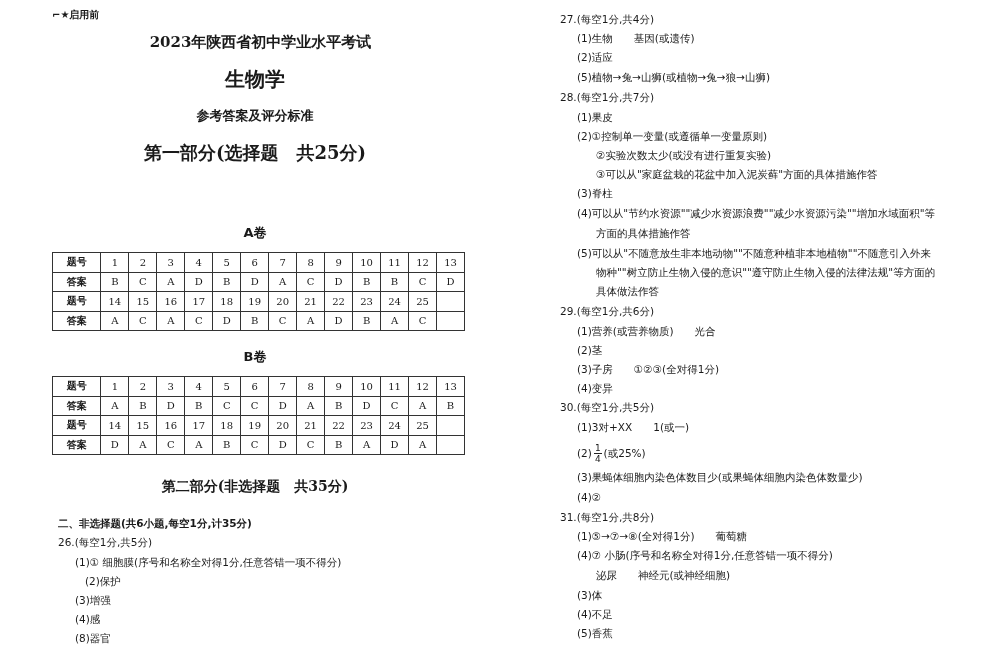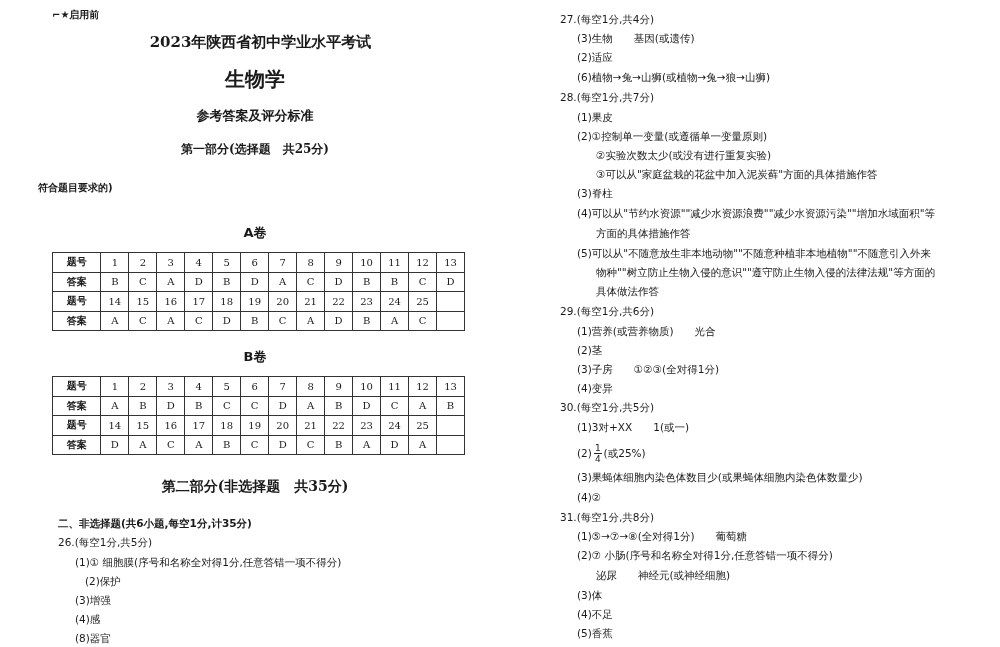--- a/index.html
+++ b/index.html
@@ -3,21 +3,21 @@
 <meta charset="utf-8">
 <style>
   * { margin: 0; padding: 0; box-sizing: border-box; }
   html, body { width: 1000px; height: 647px; background: #ffffff; overflow: hidden; }
   body { position: relative; font-family: "DejaVu Serif", "Liberation Serif", serif; color: #1a1a1a; }
   .abs { position: absolute; white-space: nowrap; }
   .corner { left: 52px; top: 8px; font-size: 10px; font-weight: bold; font-family: "DejaVu Sans", sans-serif; }
   .t-exam { left: 0; width: 510px; top: 33px; text-align: center; font-size: 15px; font-weight: bold; padding-left: 11px; }
   .t-subject { left: 0; width: 510px; top: 66px; text-align: center; font-size: 20px; font-weight: bold; font-family: "DejaVu Sans", sans-serif; }
   .t-ref { left: 0; width: 510px; top: 107px; text-align: center; font-size: 13px; font-weight: bold; font-family: "DejaVu Sans", sans-serif; }
-  .t-part1 { left: 0; width: 510px; top: 141px; text-align: center; font-size: 12px; font-weight: bold; }
+  .t-part1 { left: 0; width: 510px; top: 141px; text-align: center; font-size: 18px; font-weight: bold; }
   .instr { left: 38px; top: 178px; font-size: 10px; font-weight: bold; font-family: "DejaVu Sans", sans-serif; line-height: 19px; white-space: normal; width: 450px; }
   .instr .indent { padding-left: 14px; }
   .vol-label { left: 0; width: 510px; text-align: center; font-size: 13px; font-weight: bold; font-family: "DejaVu Sans", sans-serif; }
   table.ans { position: absolute; border-collapse: collapse; border: 1.6px solid #222; }
   table.ans td { border: 1px solid #333; text-align: center; font-size: 10px; height: 19.5px; padding: 0; }
   table.ans td.hdr { width: 50px; font-family: "DejaVu Sans", sans-serif; font-weight: bold; font-size: 10px; }
   table.ans td.c { width: 28.6px; }
   .t-part2 { left: 0; width: 510px; top: 478px; text-align: center; font-size: 14px; font-weight: bold; }
   .line { font-size: 10.5px; font-family: "DejaVu Sans", sans-serif; line-height: 14px; }
   .line.b { font-weight: bold; }
@@ -27,21 +27,20 @@
 </style>
 </head>
 <body>
 
 <div class="abs corner">⌐★启用前</div>
 <div class="abs t-exam">2023年陕西省初中学业水平考试</div>
 <div class="abs t-subject">生物学</div>
 <div class="abs t-ref">参考答案及评分标准</div>
 <div class="abs t-part1">第一部分(选择题　共25分)</div>
 <div class="abs instr">
-  <div>符合题目要求的)</div>
 </div>
 
 <div class="abs vol-label" style="top:224px;">A卷</div>
 <table class="ans" style="left:52px; top:252px; width:413px;">
   <tbody>
       <tr>
     <td class="hdr">题号</td>
     <td class="c">1</td>
     <td class="c">2</td>
     <td class="c">3</td>
@@ -181,23 +180,23 @@
 <div class="abs line b" style="left:58px; top:516px;">二、非选择题(共6小题,每空1分,计35分)</div>
 
 <div class="abs line" style="left:58px; top:535px;">26.(每空1分,共5分)</div>
 <div class="abs line" style="left:75px; top:555px;">(1)① 细胞膜(序号和名称全对得1分,任意答错一项不得分)</div>
 <div class="abs line" style="left:85px; top:574px;">(2)保护</div>
 <div class="abs line" style="left:75px; top:593px;">(3)增强</div>
 <div class="abs line" style="left:75px; top:612px;">(4)感</div>
 <div class="abs line" style="left:75px; top:631px;">(8)器官</div>
 
 <div class="abs line" style="left:560px; top:12px;">27.(每空1分,共4分)</div>
-<div class="abs line" style="left:577px; top:31px;">(3)生物　　基因(或遗传)</div>
+<div class="abs line" style="left:577px; top:31px;">(1)生物　　基因(或遗传)</div>
 <div class="abs line" style="left:577px; top:50px;">(2)适应</div>
-<div class="abs line" style="left:577px; top:70px;">(6)植物→兔→山狮(或植物→兔→狼→山狮)</div>
+<div class="abs line" style="left:577px; top:70px;">(5)植物→兔→山狮(或植物→兔→狼→山狮)</div>
 
 <div class="abs line" style="left:560px; top:90px;">28.(每空1分,共7分)</div>
 <div class="abs line" style="left:577px; top:110px;">(1)果皮</div>
 <div class="abs line" style="left:577px; top:129px;">(2)①控制单一变量(或遵循单一变量原则)</div>
 <div class="abs line" style="left:596px; top:148px;">②实验次数太少(或没有进行重复实验)</div>
 <div class="abs line" style="left:596px; top:167px;">③可以从"家庭盆栽的花盆中加入泥炭藓"方面的具体措施作答</div>
 <div class="abs line" style="left:577px; top:186px;">(3)脊柱</div>
 <div class="abs line" style="left:577px; top:206px;">(4)可以从"节约水资源""减少水资源浪费""减少水资源污染""增加水域面积"等</div>
 <div class="abs line" style="left:596px; top:226px;">方面的具体措施作答</div>
 <div class="abs line" style="left:577px; top:246px;">(5)可以从"不随意放生非本地动物""不随意种植非本地植物""不随意引入外来</div>
@@ -213,17 +212,17 @@
 <div class="abs line" style="left:560px; top:400px;">30.(每空1分,共5分)</div>
 <div class="abs line" style="left:577px; top:420px;">(1)3对+XX　　1(或一)</div>
 <div class="abs line" style="left:577px; top:443px;">
   <span>(2)</span><span class="frac"><span class="num">1</span><span>4</span></span><span>(或25%)</span>
 </div>
 <div class="abs line" style="left:577px; top:470px;">(3)果蝇体细胞内染色体数目少(或果蝇体细胞内染色体数量少)</div>
 <div class="abs line" style="left:577px; top:490px;">(4)②</div>
 
 <div class="abs line" style="left:560px; top:510px;">31.(每空1分,共8分)</div>
 <div class="abs line" style="left:577px; top:529px;">(1)⑤→⑦→⑧(全对得1分)　　葡萄糖</div>
-<div class="abs line" style="left:577px; top:548px;">(2)⑦ 小肠(序号和名称全对得1分,任意答错一项不得分)</div>
+<div class="abs line" style="left:577px; top:548px;">(4)⑦ 小肠(序号和名称全对得1分,任意答错一项不得分)</div>
 <div class="abs line" style="left:596px; top:568px;">泌尿　　神经元(或神经细胞)</div>
 <div class="abs line" style="left:577px; top:588px;">(3)体</div>
 <div class="abs line" style="left:577px; top:607px;">(4)不足</div>
 <div class="abs line" style="left:577px; top:626px;">(5)香蕉</div>
 
 </body></html>

